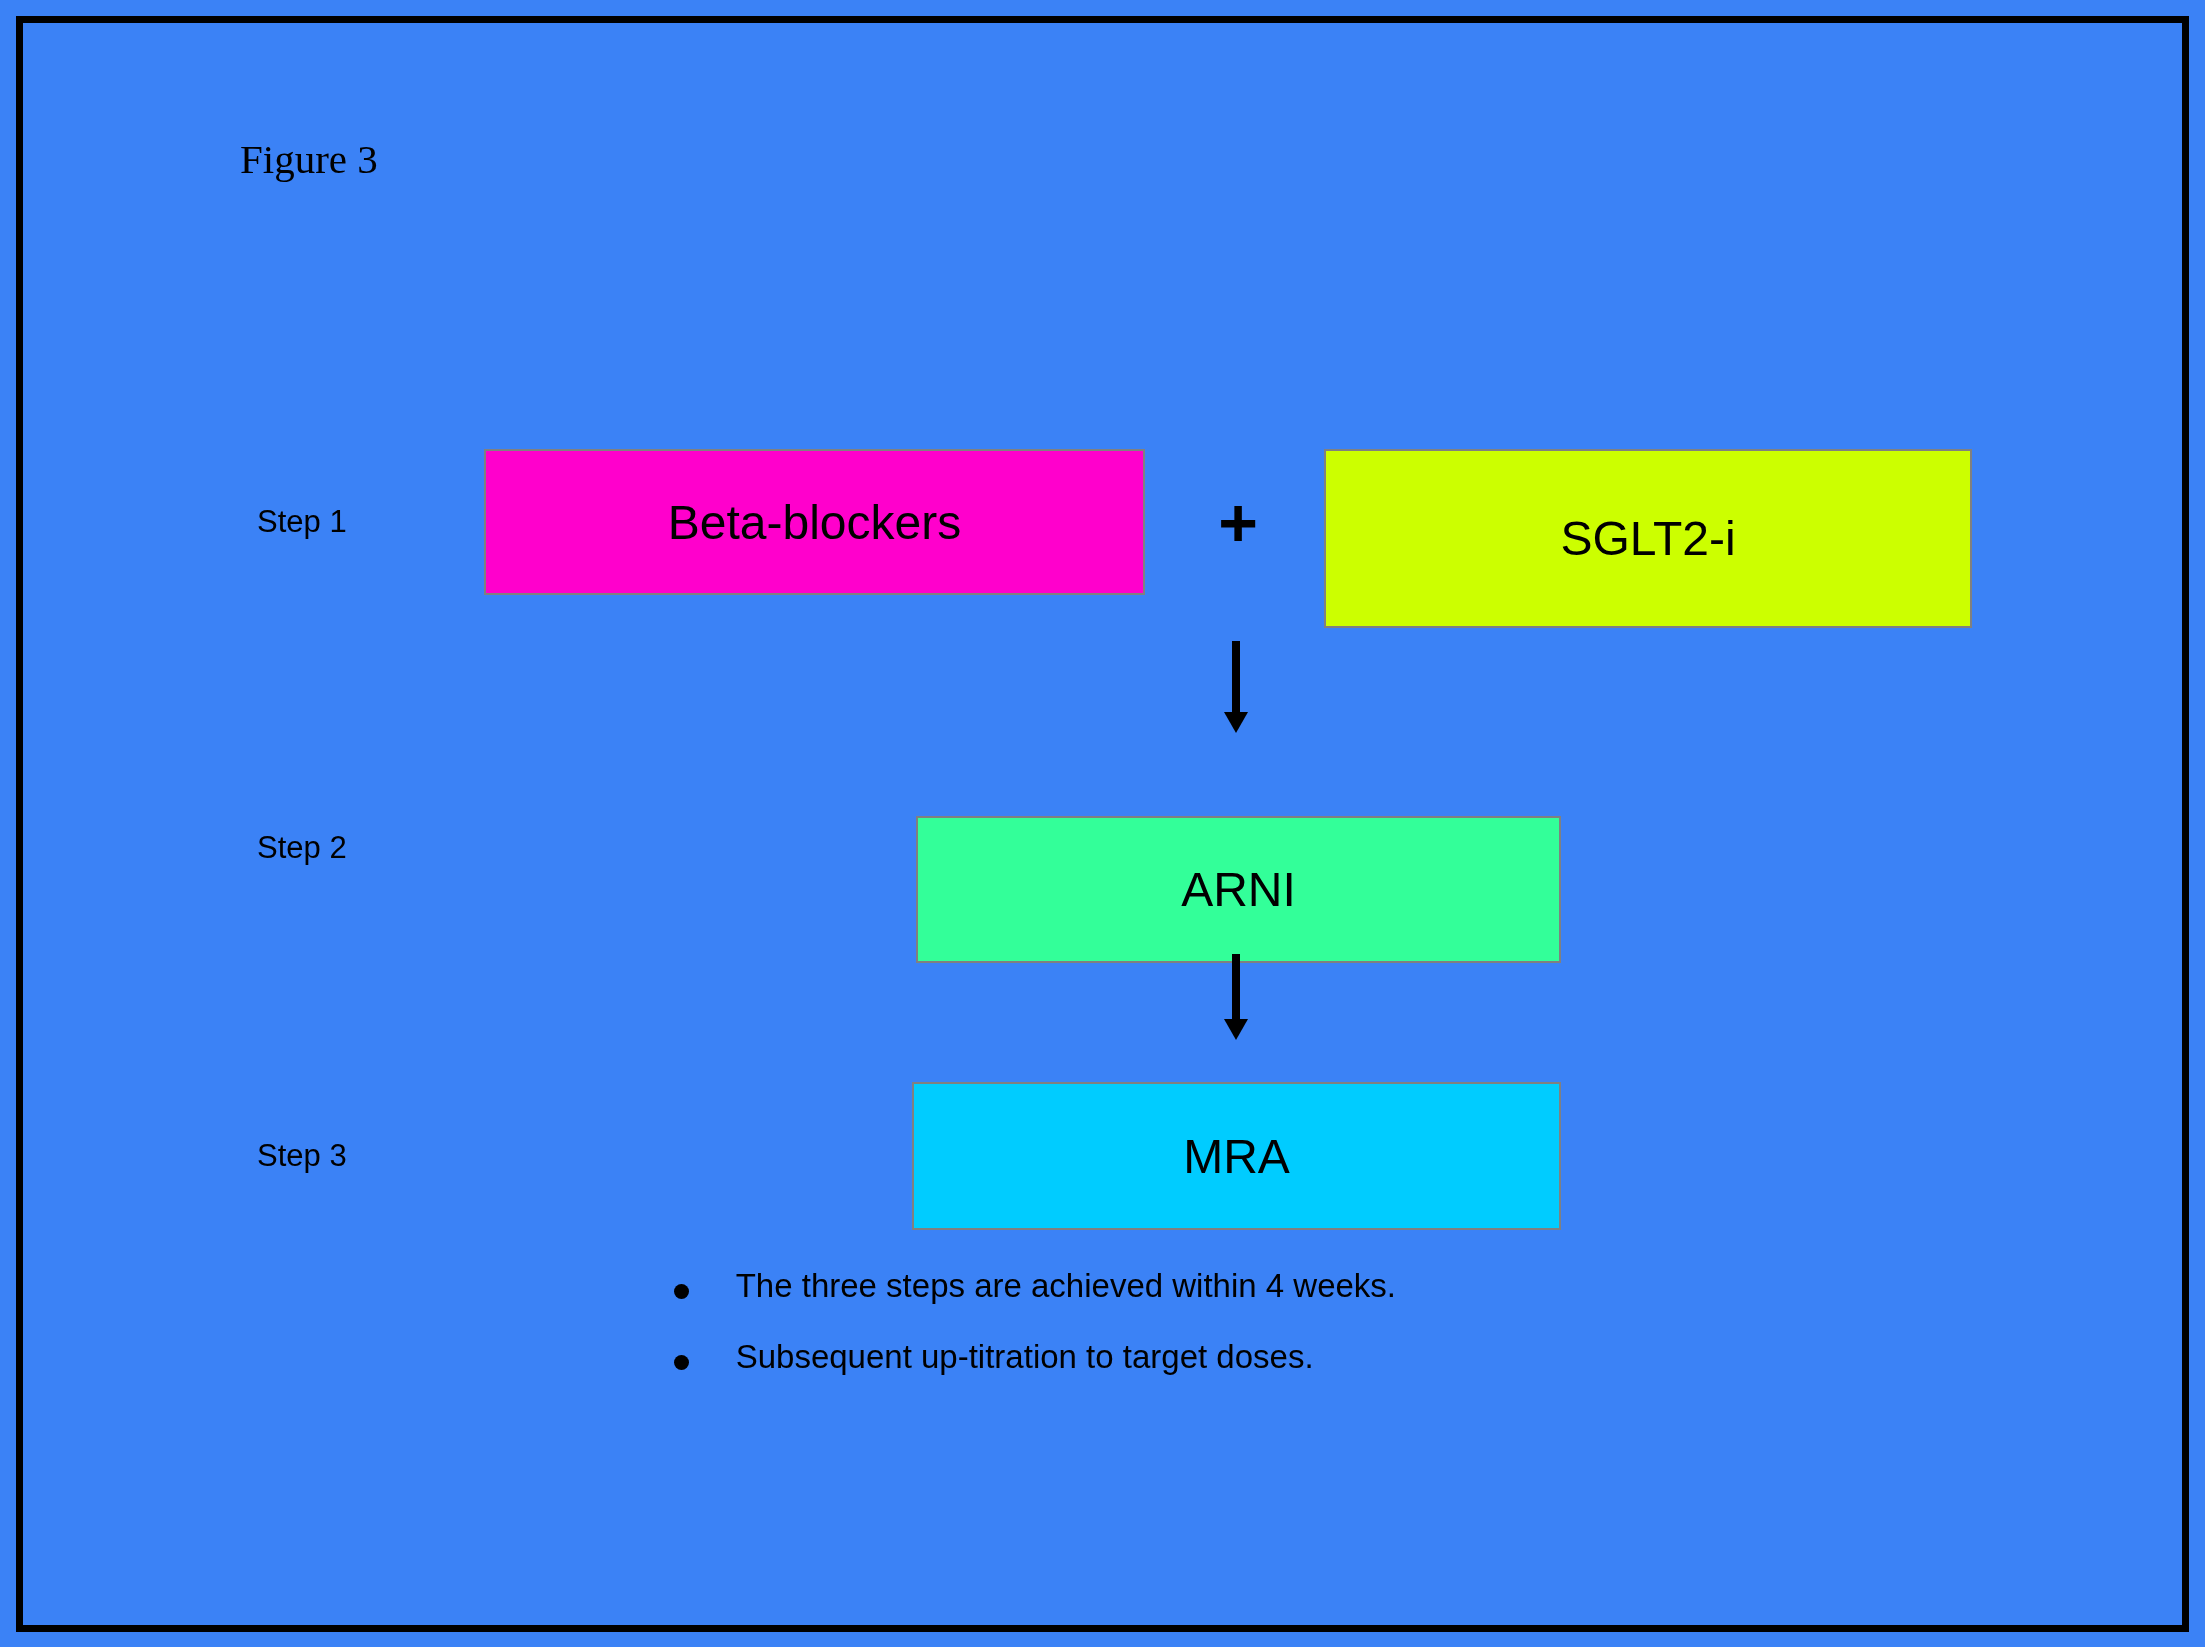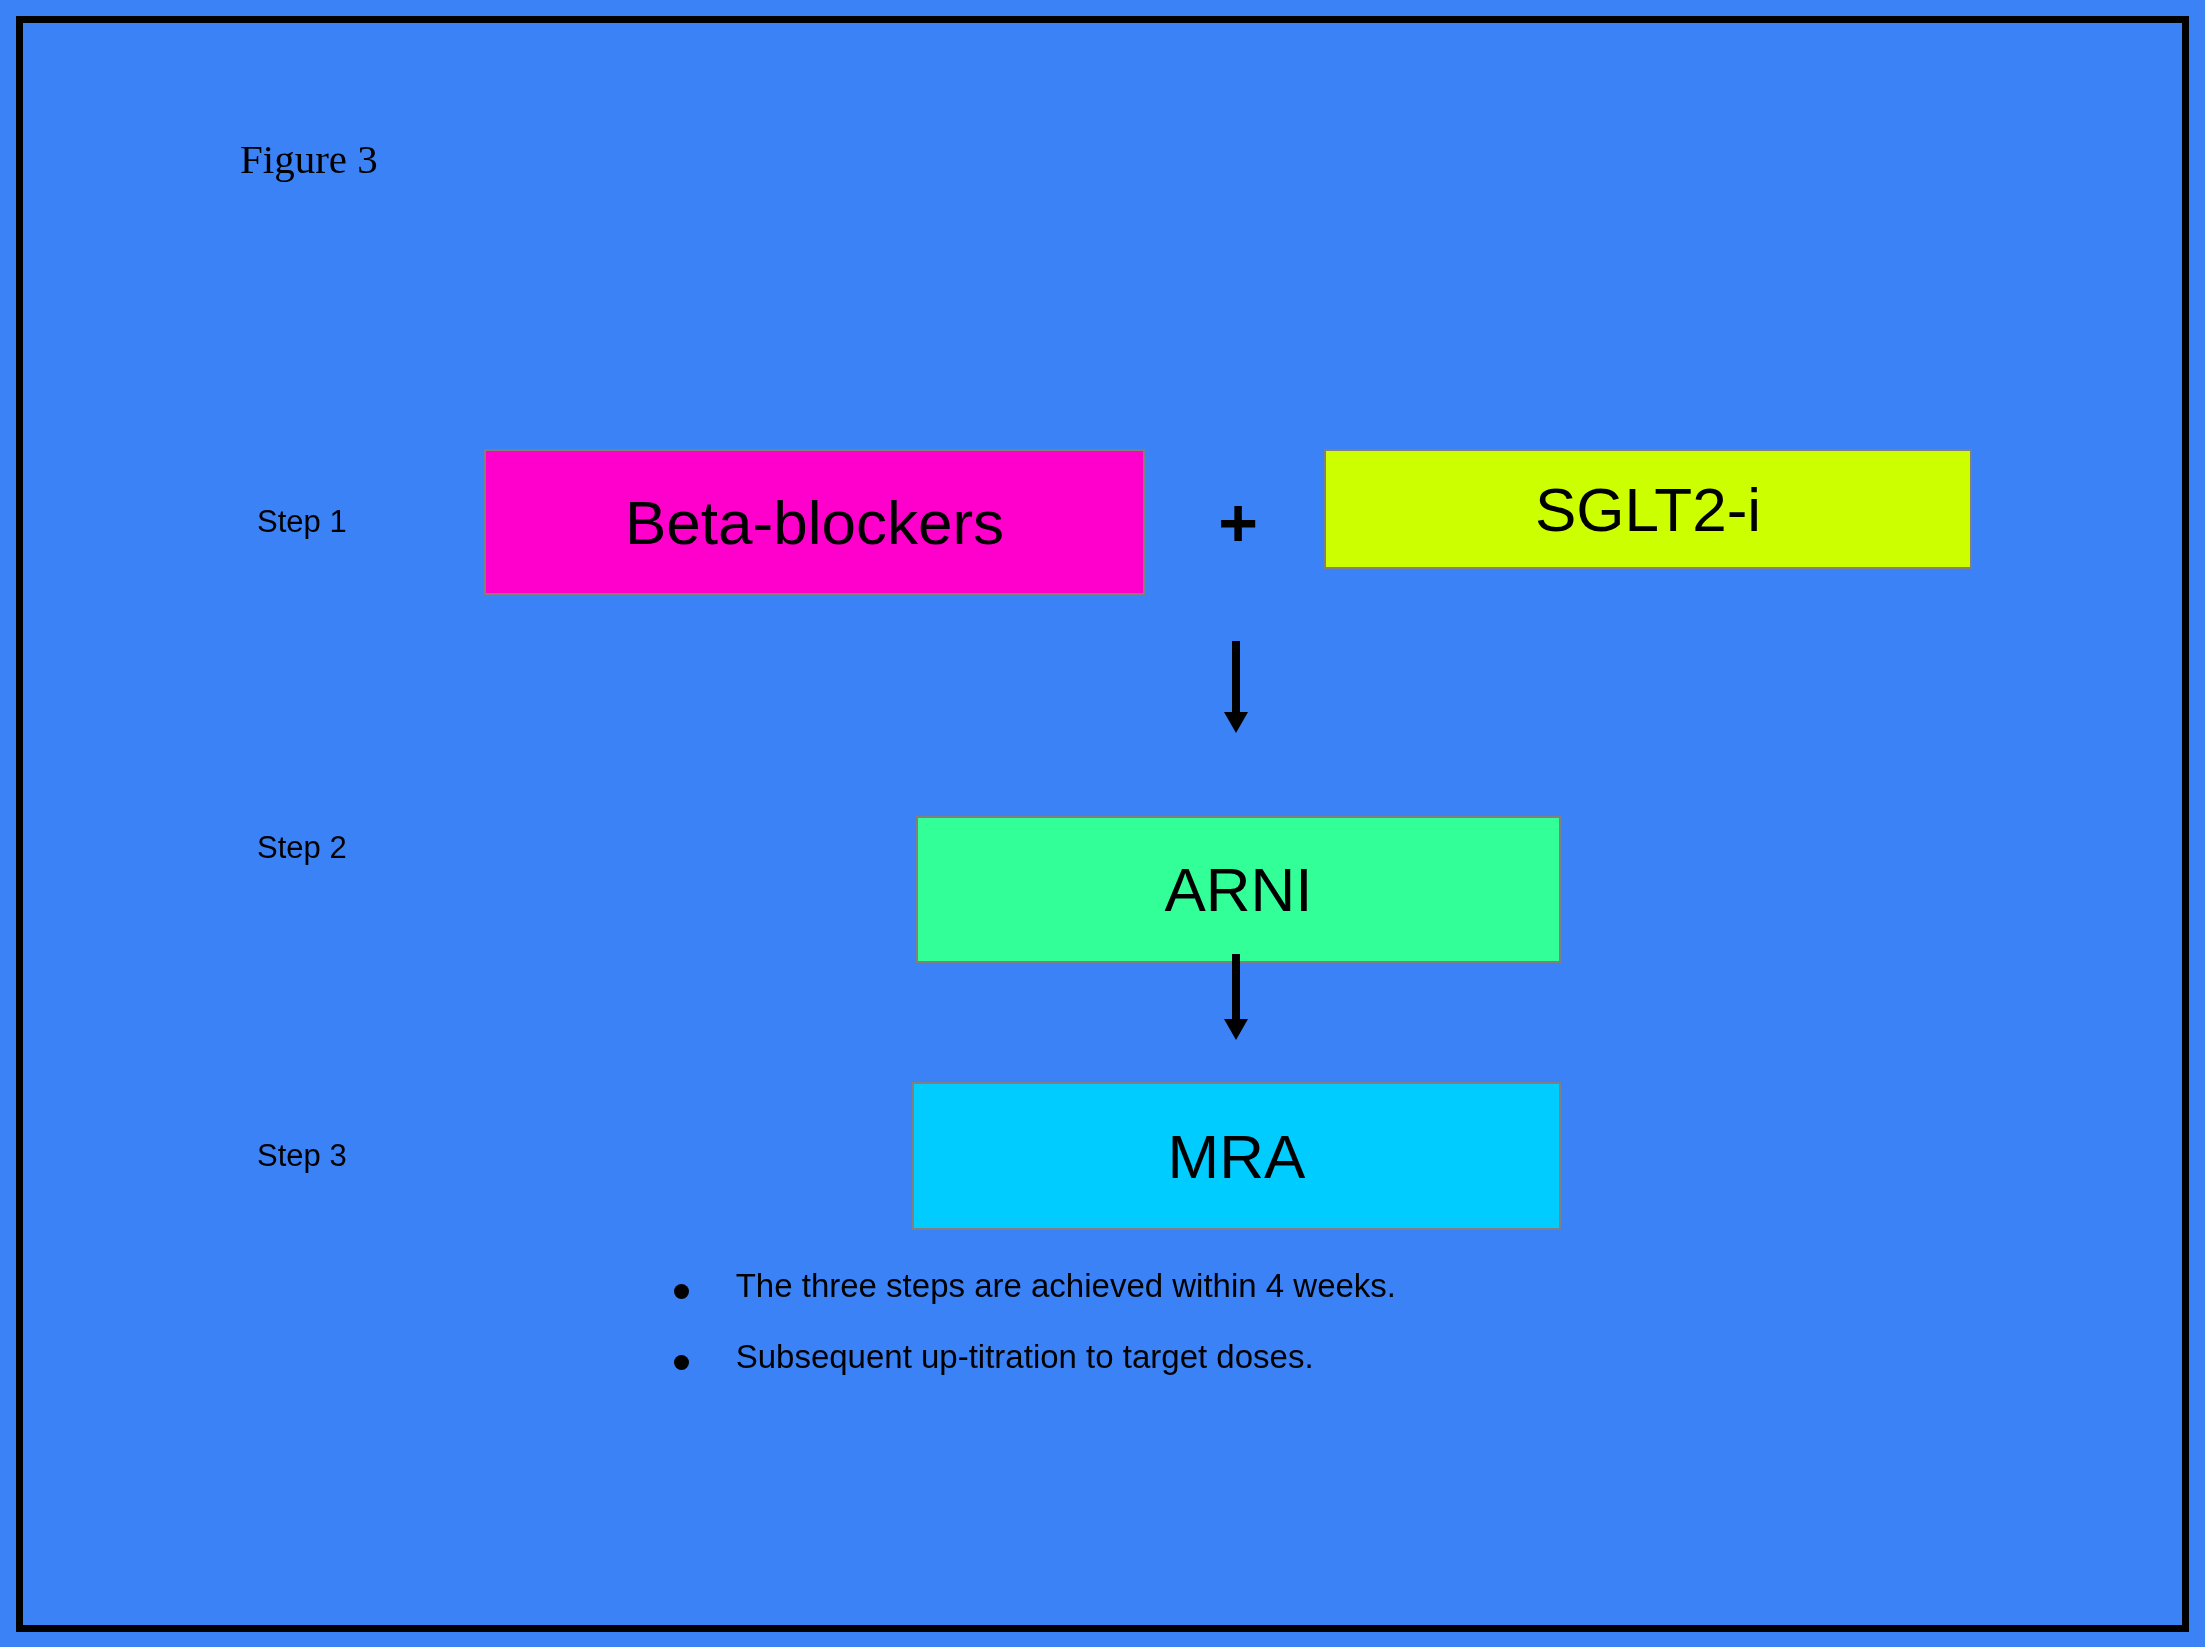--- a/index.html
+++ b/index.html
@@ -54,24 +54,24 @@
   .step-label.s1 { top: 449px; height: 146px; }
   .step-label.s2 { top: 774px; height: 147px; }
   .step-label.s3 { top: 1082px; height: 148px; }
   .box {
     position: absolute;
     display: flex;
     align-items: center;
     justify-content: center;
     border: 2.1px solid #808080;
     box-sizing: border-box;
-    font-size: 62px;
+    font-size: 48px;
   }
   .box.beta  { left: 484px;  top: 449px;  width: 661px; height: 146px; }
-  .box.sglt2 { left: 1324px; top: 449px;  width: 648px; height: 120px; }
+  .box.sglt2 { left: 1324px; top: 449px;  width: 648px; height: 179px; }
   .box.arni  { left: 916px; top: 774px; width: 645px; height: 147px; margin-top: 42px; }
   .box.mra   { left: 912px; top: 1082px; width: 649px; height: 148px; }
   .plus {
     position: absolute;
     left: 1181px;
     top: 449px;
     width: 114px;
     height: 146px;
     display: flex;
     align-items: center;

